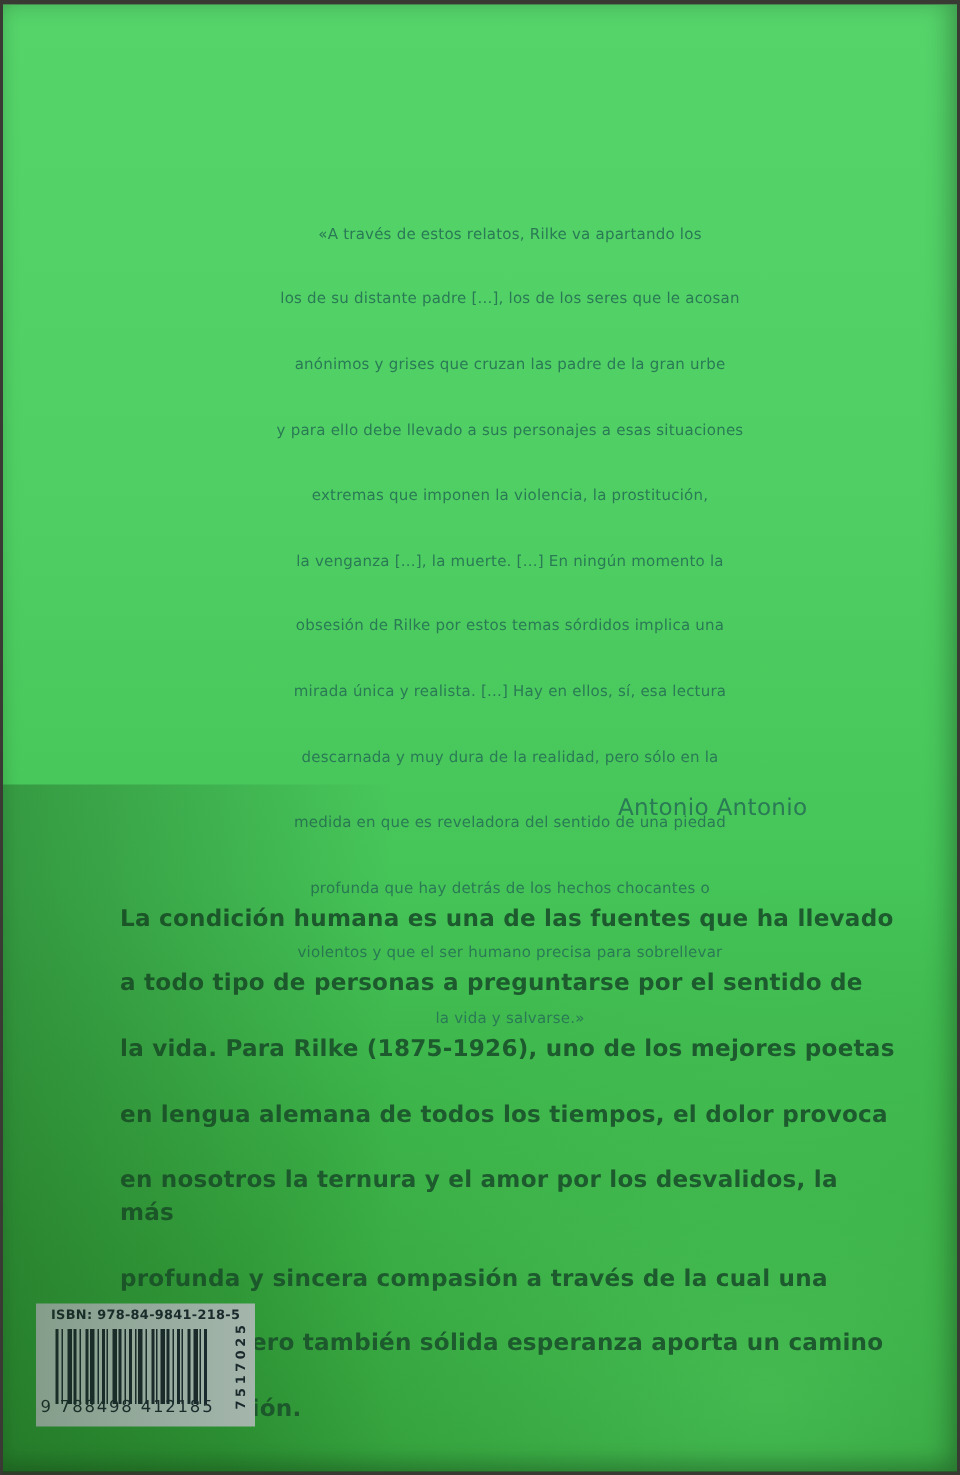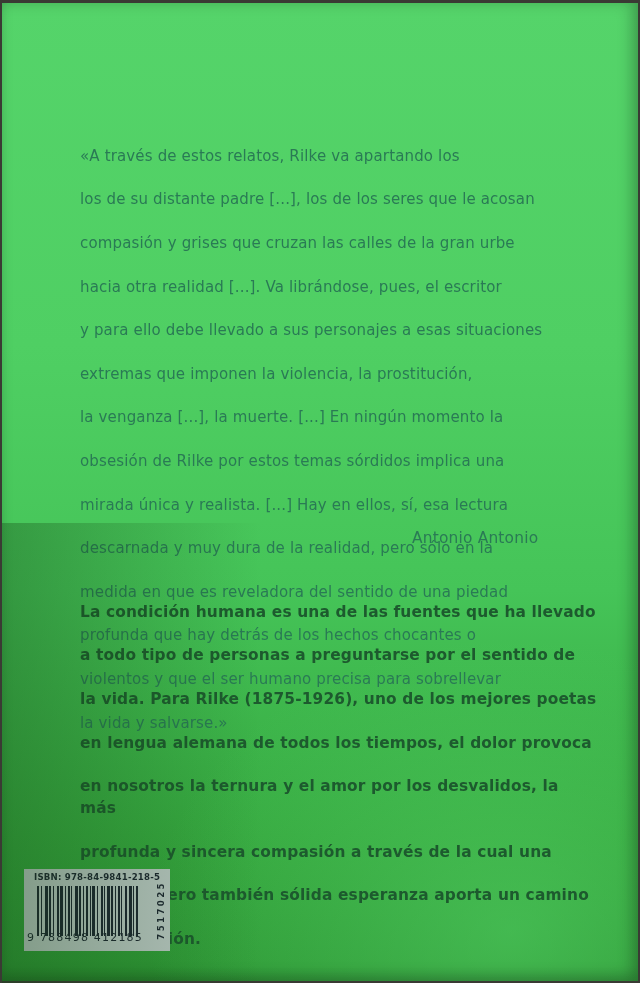--- a/index.html
+++ b/index.html
@@ -16,22 +16,23 @@
       box-shadow: inset -8px 0 14px rgba(0,0,0,0.18), inset 0 -8px 12px rgba(0,0,0,0.15);
     }
     .cover::after {
       content: ""; position: absolute; left: 0; top: 520px; width: 260px; height: 460px;
       background: linear-gradient(90deg, rgba(20,70,20,0.35), rgba(0,0,0,0));
       pointer-events: none;
     }
     .quote {
       position: absolute; left: 78px; top: 121px; width: 520px;
       color: #2a7a55;
-      font-size: 15px; line-height: 21.8px; letter-spacing: 0.15px;
+      font-size: 10px; line-height: 21.8px; letter-spacing: 0.15px;
       white-space: pre-line;
+      text-align: center;
     }
     .author {
       position: absolute; left: 410px; top: 526px;
       color: #2a7a55; font-size: 15.4px; letter-spacing: 0.2px;
     }
     .desc {
       position: absolute; left: 78px; top: 577px; width: 520px;
       color: #1d5a2e;
       font-size: 15.4px; line-height: 21.8px; letter-spacing: 0.15px;
       white-space: pre-line; font-weight: bold;
@@ -61,22 +62,21 @@
     }
   </style>
 </head>
 <body>
 
 <div class="cover">
 
   <div class="quote">
     <div>«A través de estos relatos, Rilke va apartando los</div>
     <div>los de su distante padre [...], los de los seres que le acosan</div>
-    <div>compasión y grises que cruzan las calles de la gran urbe</div>
-    <div>hacia otra realidad [...]. Va librándose, pues, el escritor</div>
+    <div>anónimos y grises que cruzan las padre de la gran urbe</div>
     <div>y para ello debe llevado a sus personajes a esas situaciones</div>
     <div>extremas que imponen la violencia, la prostitución,</div>
     <div>la venganza [...], la muerte. [...] En ningún momento la</div>
     <div>obsesión de Rilke por estos temas sórdidos implica una</div>
     <div>mirada única y realista. [...] Hay en ellos, sí, esa lectura</div>
     <div>descarnada y muy dura de la realidad, pero sólo en la</div>
     <div>medida en que es reveladora del sentido de una piedad</div>
     <div>profunda que hay detrás de los hechos chocantes o</div>
     <div>violentos y que el ser humano precisa para sobrellevar</div>
     <div>la vida y salvarse.»</div>

